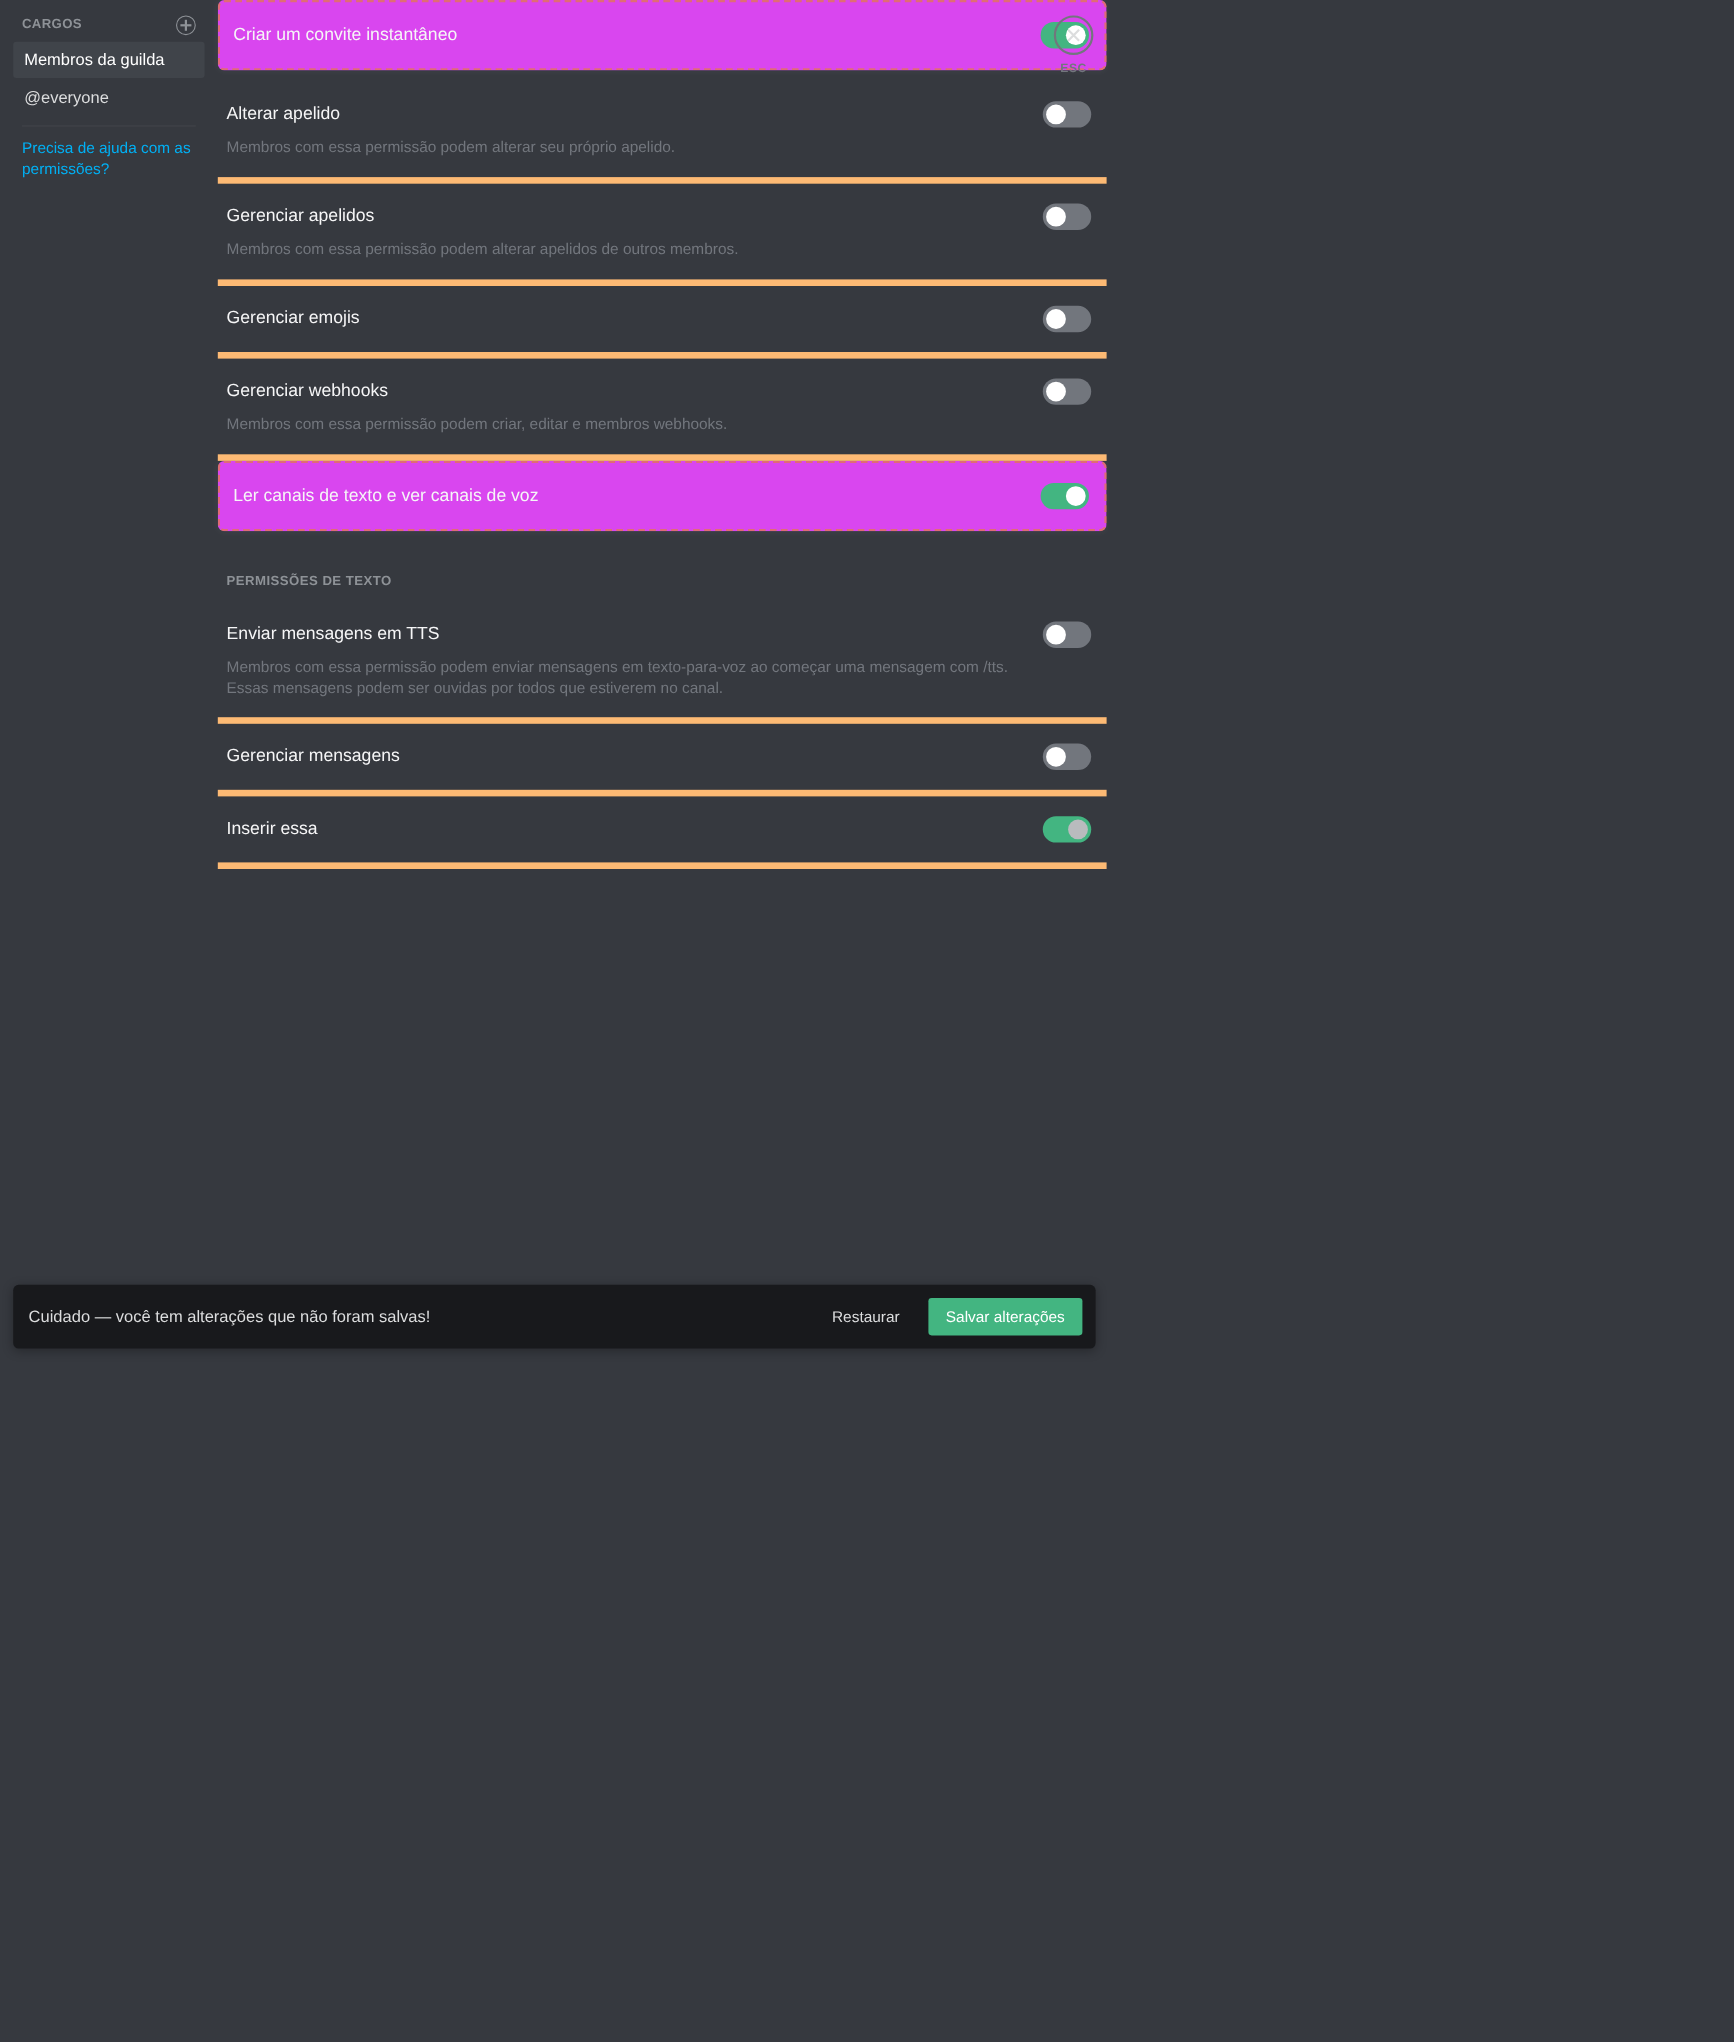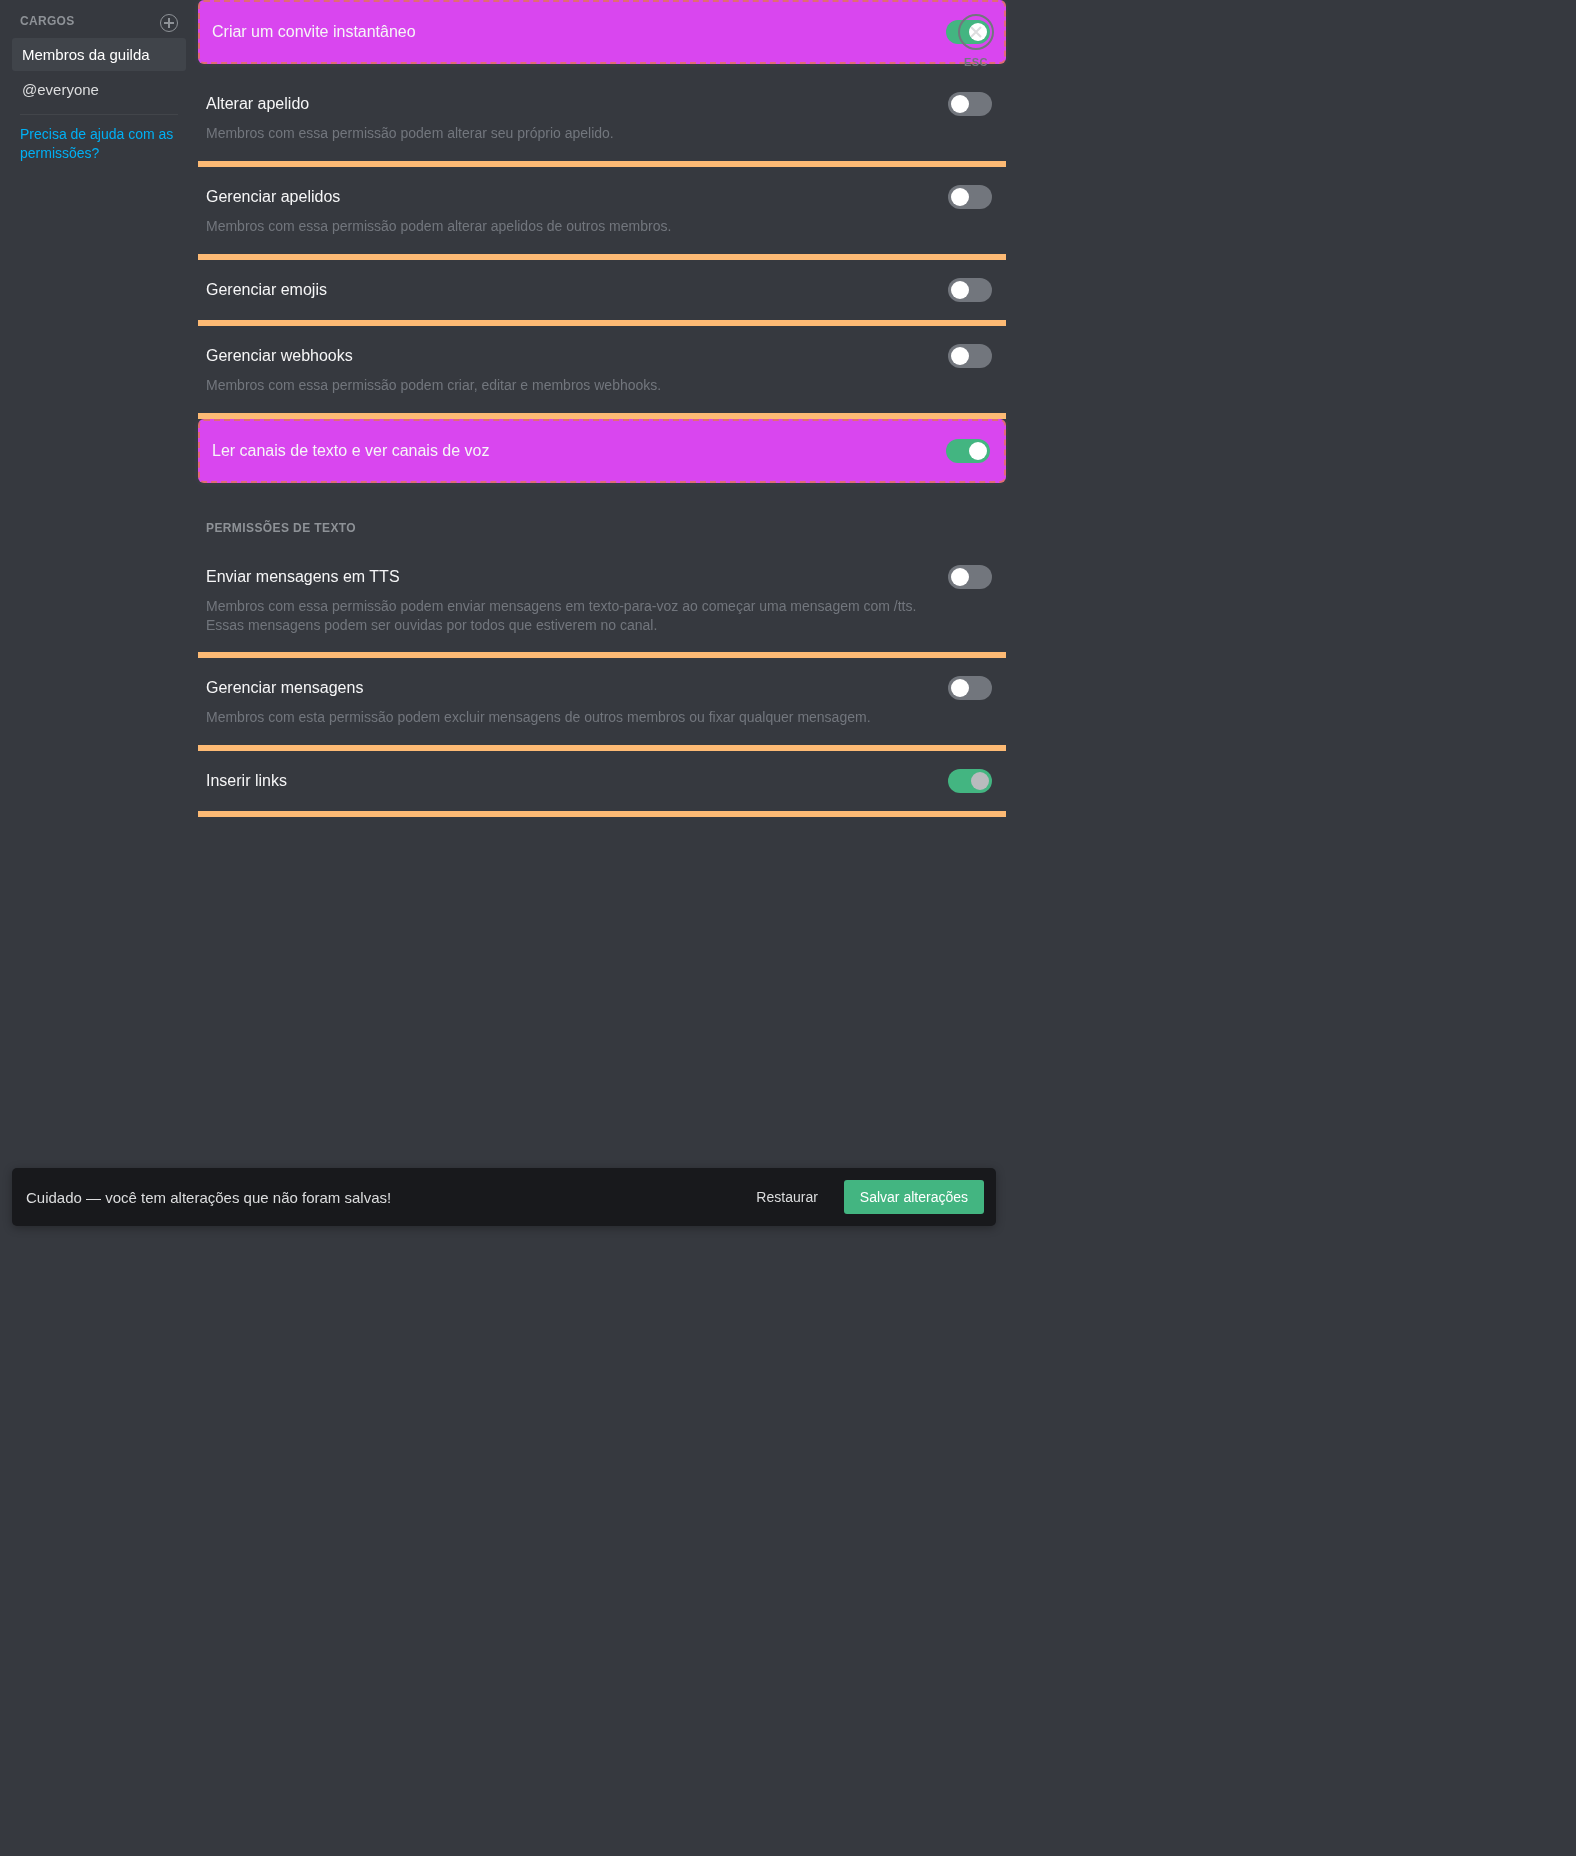--- a/index.html
+++ b/index.html
@@ -293,25 +293,24 @@
         </div>
         <div class="perm-desc">Membros com essa permissão podem enviar mensagens em texto-para-voz ao começar uma mensagem com /tts. Essas mensagens podem ser ouvidas por todos que estiverem no canal.</div>
       </div>
       <div class="perm-row">
         <div class="perm-head">
           <div class="perm-title">Gerenciar mensagens</div>
           <div class="toggle">
             <div class="knob"></div>
           </div>
         </div>
-        <div class="perm-desc">Membros com esta permissão podem excluir mensagens de outros membros ou fixar qualquer mensagem.</div>
-      </div>
-      <div class="perm-row">
-        <div class="perm-head">
-          <div class="perm-title">Inserir links</div>
+      </div>
+      <div class="perm-row">
+        <div class="perm-head">
+          <div class="perm-title">Inserir essa</div>
           <div class="toggle on dim">
             <div class="knob"></div>
           </div>
         </div>
       </div>
     </main>
 </div>
 
 <div class="close-wrap">
   <div class="close-circle">

